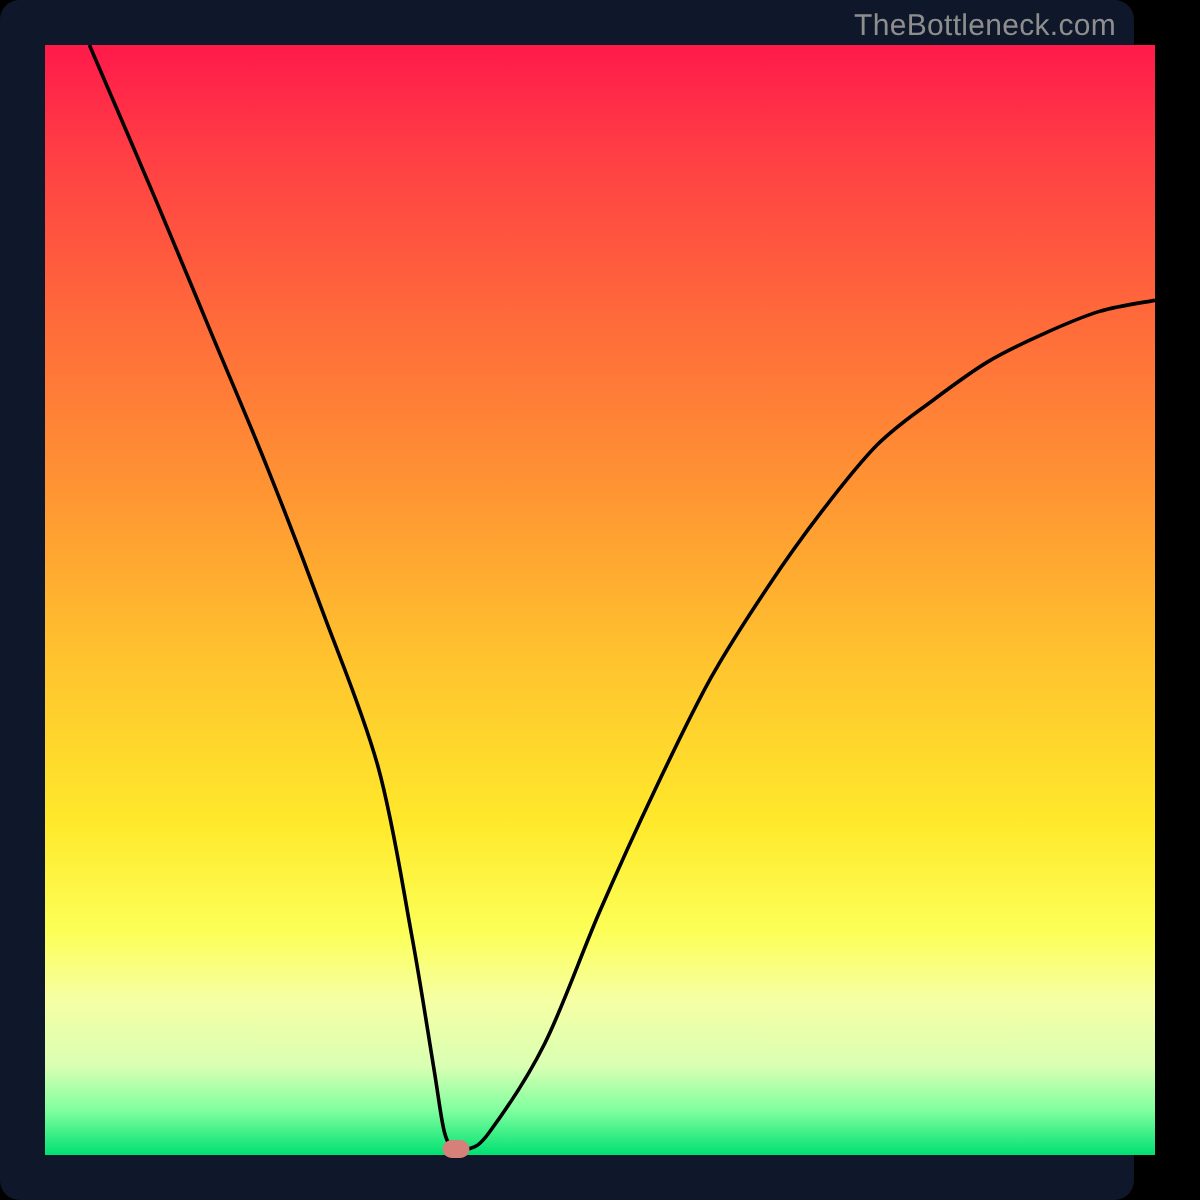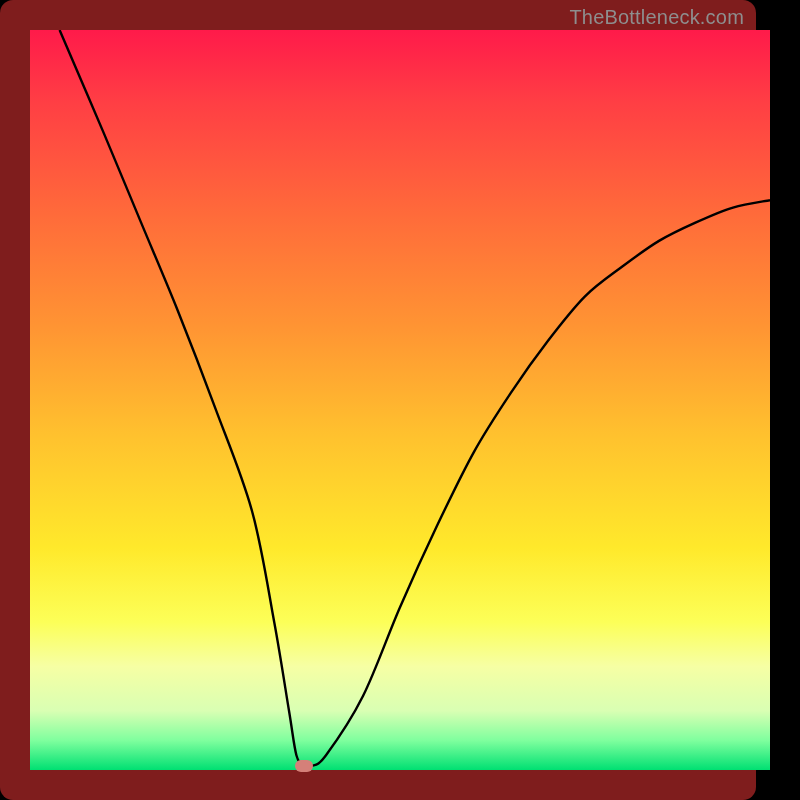--- a/index.html
+++ b/index.html
@@ -10,21 +10,21 @@
     background: #000;
     overflow: hidden;
     font-family: Arial, Helvetica, sans-serif;
   }
   .frame {
     position: absolute;
     top: 0;
     left: 0;
     width: 756px;
     height: 800px;
-    background: #7f1d1d;
+    background: #0f172a;
     border-radius: 13px;
   }
   .plot-area {
     position: absolute;
     top: 30px;
     left: 30px;
     width: 740px;
     height: 740px;
     background: linear-gradient(to bottom,
       #ff1a4a 0%,

